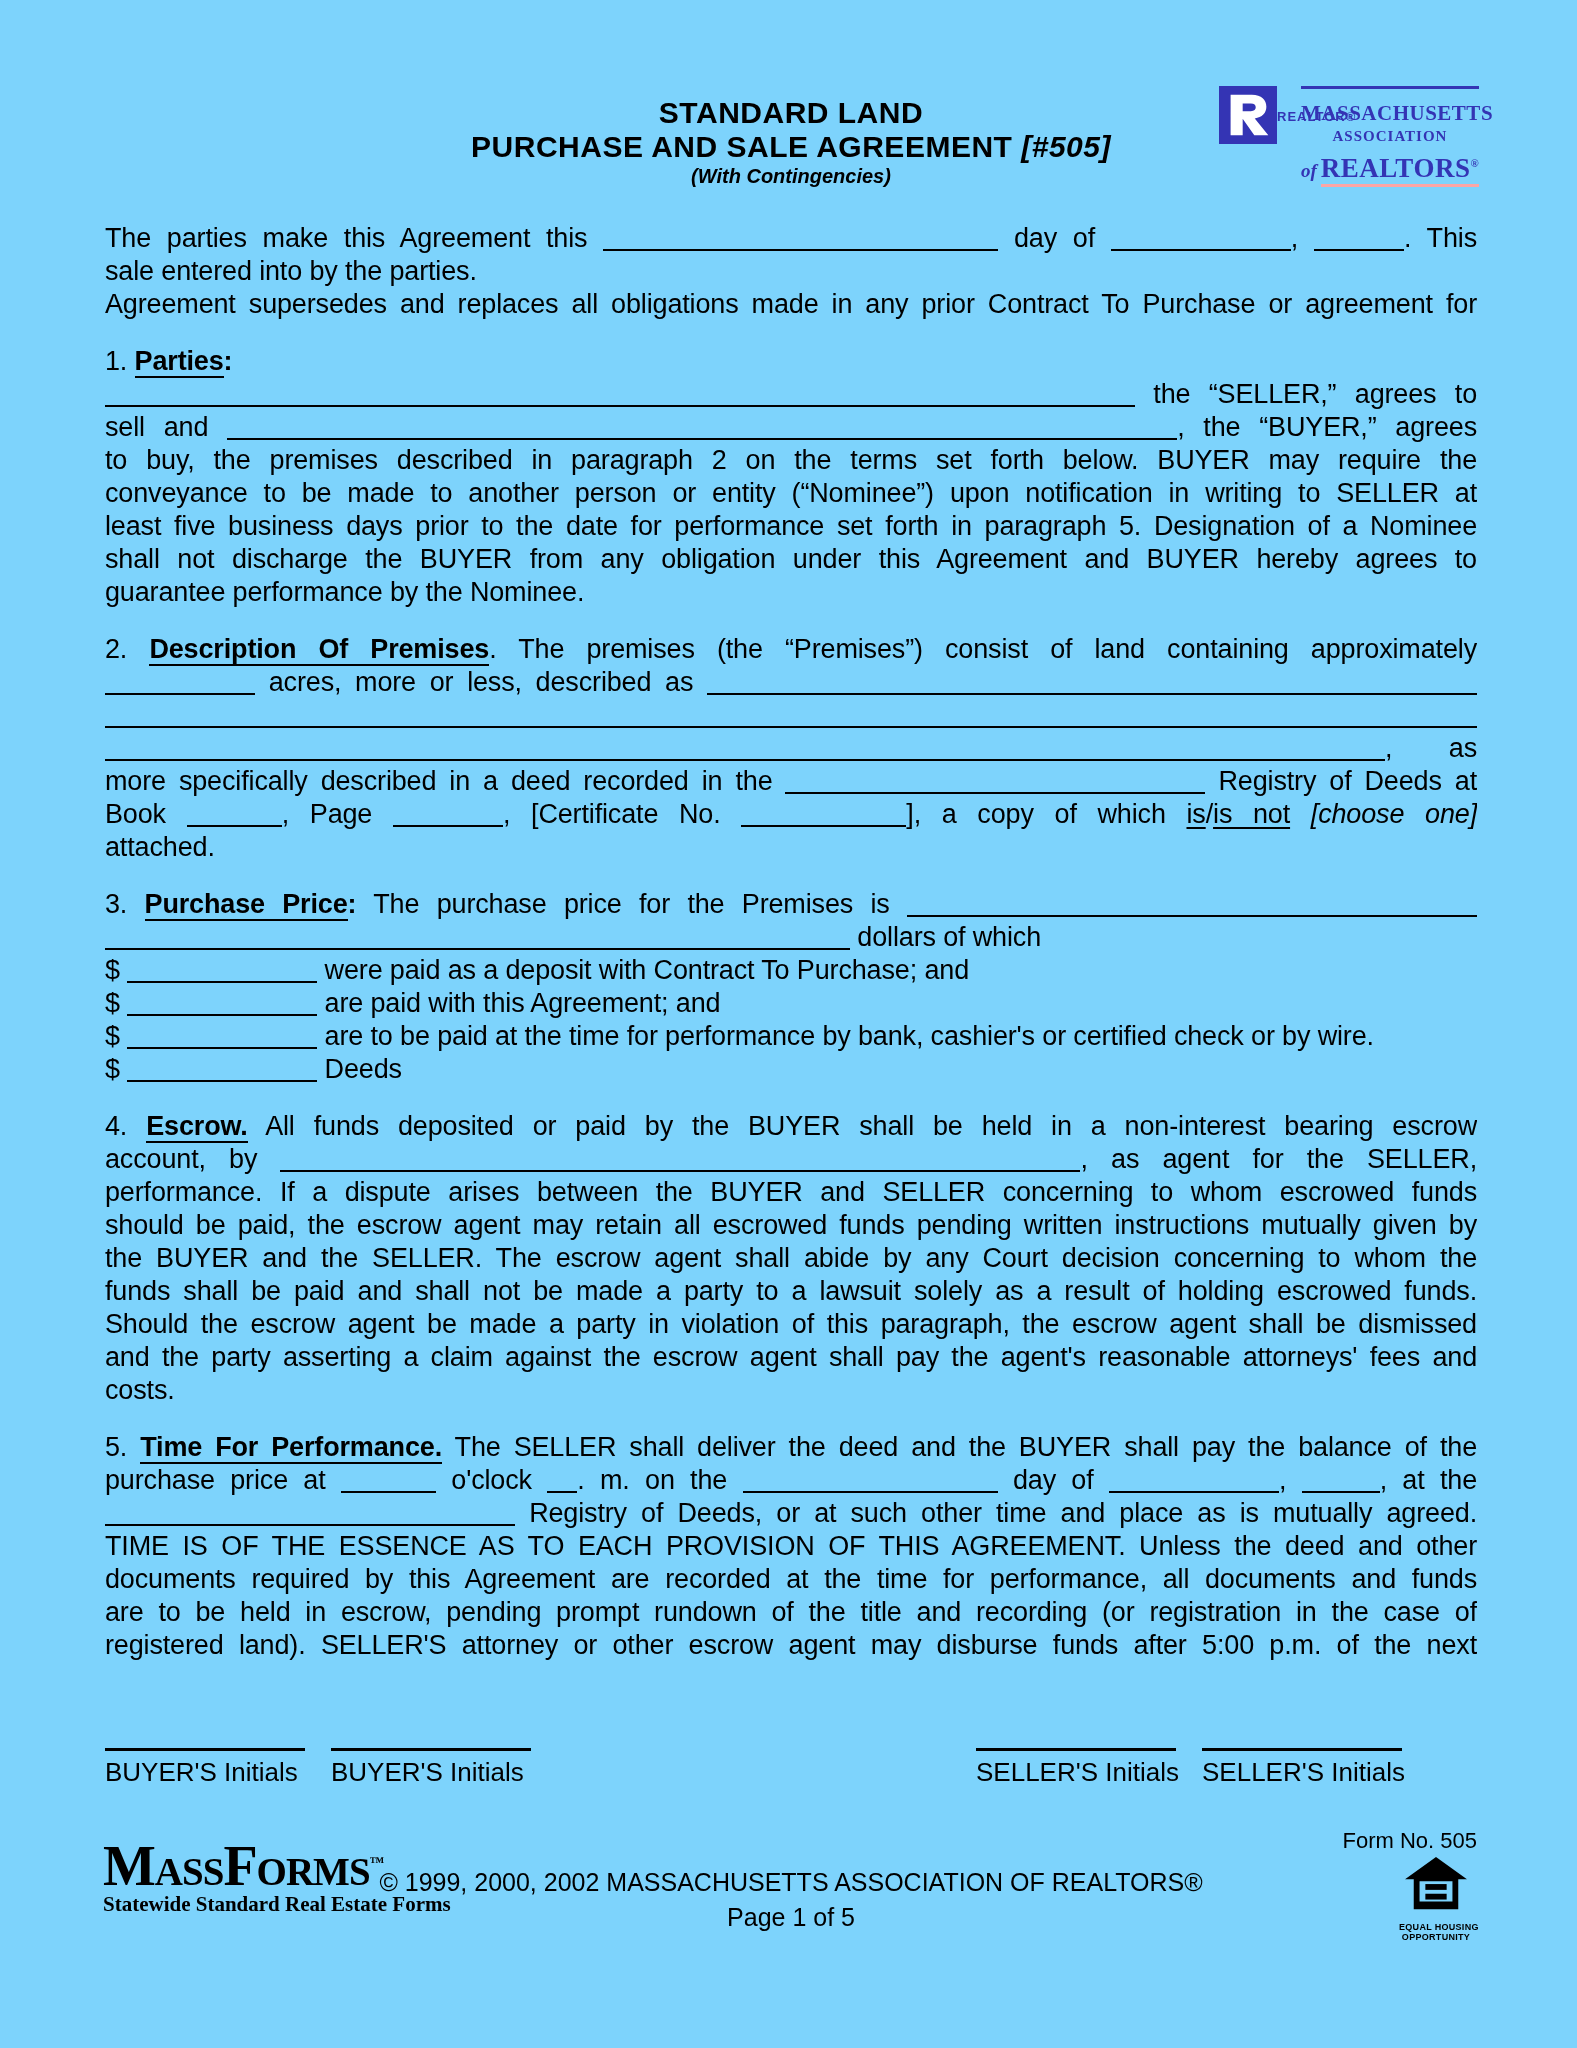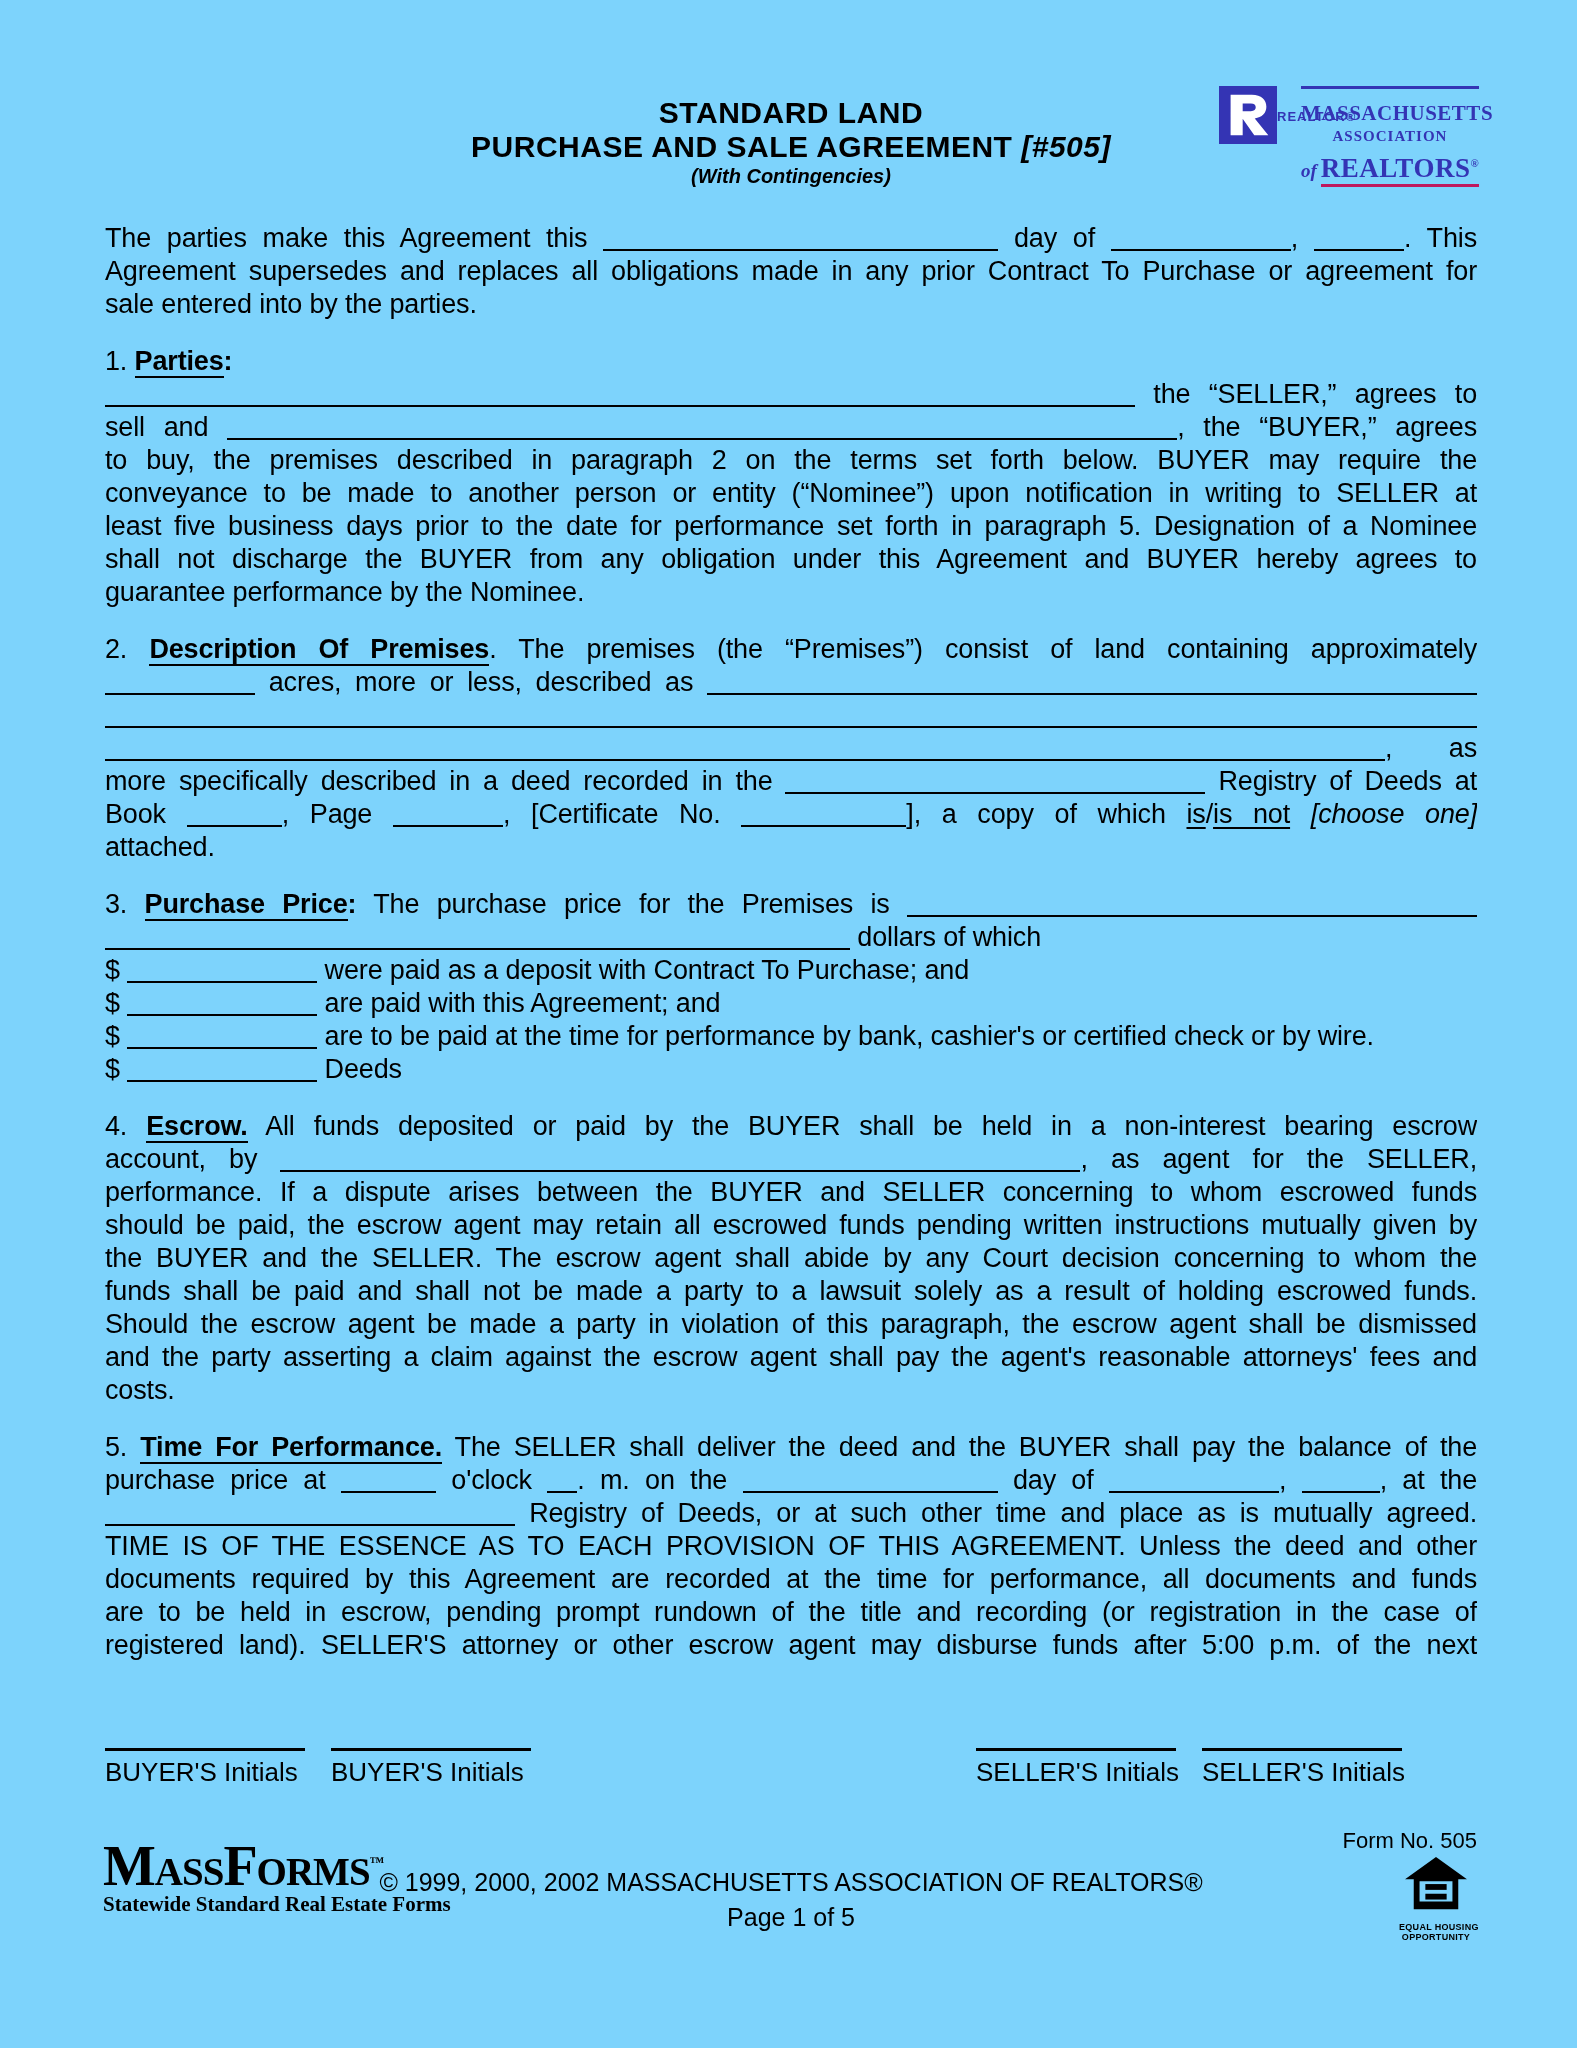--- a/index.html
+++ b/index.html
@@ -25,21 +25,21 @@
   .rbox{width:58px;height:58px;}
   .rlabel{font-size:13px;font-weight:700;color:#3434b4;letter-spacing:1px;margin-top:3px;white-space:nowrap;}
   .logo-r{
     width:178px;border-top:3px solid #3434b4;padding-top:13px;
     font-family:"Liberation Serif","DejaVu Serif",serif;color:#3434b4;text-align:center;
   }
   .mar1{font-size:21px;font-weight:700;letter-spacing:.5px;line-height:23px;}
   .mar2{font-size:15px;font-weight:700;letter-spacing:1px;line-height:23px;}
   .mar3{line-height:30px;white-space:nowrap;}
   .mar-of{font-style:italic;font-size:19px;font-weight:700;}
-  .mar-re{font-size:27px;font-weight:700;border-bottom:3px solid #be185d;padding-bottom:1px;letter-spacing:.5px;}
+  .mar-re{font-size:27px;font-weight:700;border-bottom:3px solid #fca5a5;padding-bottom:1px;letter-spacing:.5px;}
   .mar-reg{font-size:11px;}
   
   .content{position:absolute;top:222px;left:105px;width:1372px;}
   .para{margin:0 0 24px 0;}
   .ln{
     height:33px;line-height:33px;font-size:27px;letter-spacing:-0.15px;
     text-align:justify;text-align-last:left;overflow:hidden;
   }
   .ln.j{text-align-last:justify;}
   .bl{display:inline-block;border-bottom:2px solid #000;height:24px;vertical-align:-4px;}
@@ -91,22 +91,22 @@
     <div class="logo-r">
       <div class="mar1">MASSACHUSETTS</div>
       <div class="mar2">ASSOCIATION</div>
       <div class="mar3"><span class="mar-of">of</span> <span class="mar-re"><span>REALTORS</span><sup class="mar-reg">®</sup></span></div>
     </div>
   </div>
 
   <div class="content">
     <div class="para">
         <div class="ln j"><span>The parties make this Agreement this </span><span class="bl" style="width: 395px;"></span><span> day of </span><span class="bl" style="width: 180px;"></span><span>, </span><span class="bl" style="width: 90px;"></span><span>.  This</span></div>
+        <div class="ln"><span>sale entered into by the parties.</span></div>
         <div class="ln j"><span>Agreement supersedes and replaces all obligations made in any prior Contract To Purchase or agreement for</span></div>
-        <div class="ln"><span>sale entered into by the parties.</span></div>
       </div>
     <div class="para">
         <div class="ln"><span>1.  </span><span class="seg-h">Parties</span><span class="seg-b">:</span></div>
         <div class="ln j"><span class="bl" style="width: 1030px;"></span><span> the “SELLER,” agrees to</span></div>
         <div class="ln j"><span>sell and </span><span class="bl" style="width: 950px;"></span><span>, the “BUYER,” agrees</span></div>
         <div class="ln j"><span>to buy, the premises described in paragraph 2 on the terms set forth below.  BUYER may require the</span></div>
         <div class="ln j"><span>conveyance to be made to another person or entity (“Nominee”) upon notification in writing to SELLER at</span></div>
         <div class="ln j"><span>least five business days prior to the date for performance set forth in paragraph 5.  Designation of a Nominee</span></div>
         <div class="ln j"><span>shall not discharge the BUYER from any obligation under this Agreement and BUYER hereby agrees to</span></div>
         <div class="ln"><span>guarantee performance by the Nominee.</span></div>

